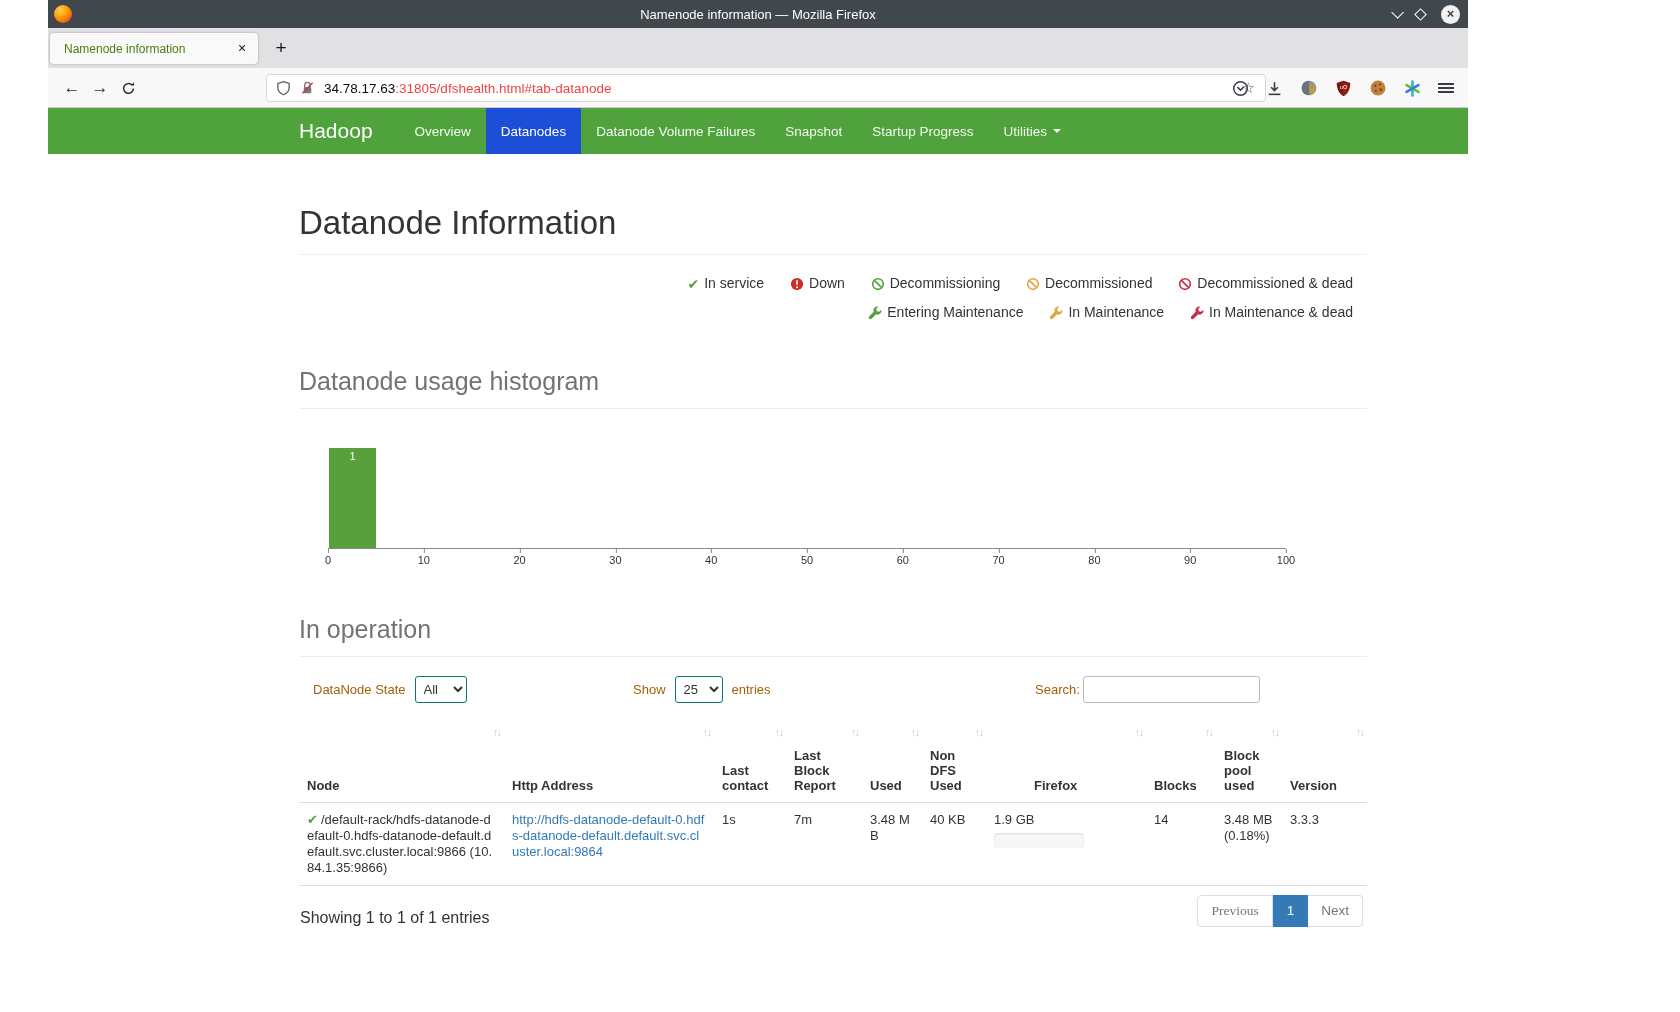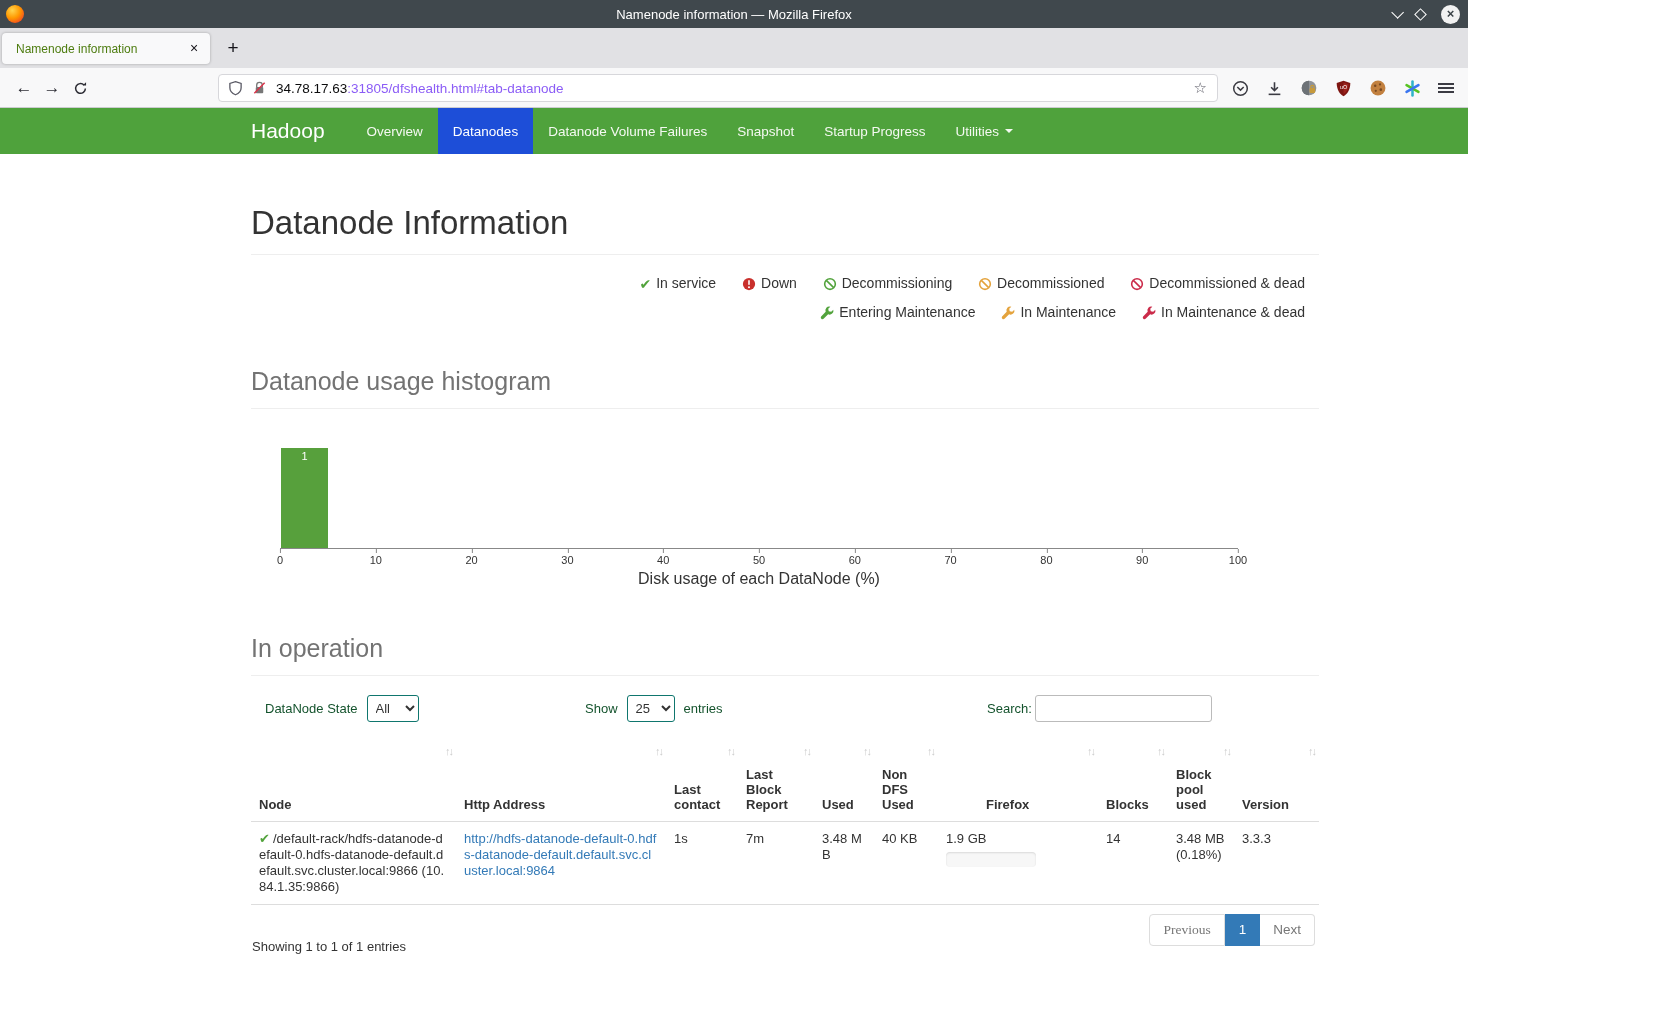--- a/index.html
+++ b/index.html
@@ -1,18 +1,18 @@
 <!DOCTYPE html>
 <html><head>
 <meta charset="utf-8">
 <style>
   * { margin:0; padding:0; box-sizing:border-box; }
   html,body { width:1680px; height:1012px; overflow:hidden; background:#fff;
     font-family:"Liberation Sans","DejaVu Sans",sans-serif; }
-  .screen { position:relative; width:1468px; height:1012px; background:#fff; }
+  .screen { position:relative; width:1468px; height:1012px; background:#fff;padding-left:48px; }
 
   
   .titlebar { height:28px; background:#40484d; display:flex; align-items:center; position:relative; }
   .ff-logo { width:18px; height:18px; border-radius:50%; margin-left:6px;
     background:radial-gradient(circle at 35% 30%, #ffd54f 0%, #ff9800 45%, #f4511e 78%, #e64a19 100%); }
   .win-title { position:absolute; left:0; right:0; text-align:center; color:#ffffff; font-size:13px; }
   .win-controls { position:absolute; right:8px; top:0; height:28px; display:flex; align-items:center; gap:16px; }
   .wc-min { width:9px; height:9px; border-right:1.6px solid #fff; border-bottom:1.6px solid #fff;
     transform:rotate(45deg) translateY(-3px); }
   .wc-max { width:9px; height:9px; border:1.6px solid #fff; transform:rotate(45deg); }
@@ -30,21 +30,21 @@
 
   .toolbar { height:40px; background:#f8f8f9; border-bottom:1px solid #ccccd0;
     display:flex; align-items:center; position:relative; }
   .nav-btn { width:28px; text-align:center; font-size:17px; color:#2b2b33; }
   .nav-btn.back { margin-left:10px; }
   .nav-btn svg { vertical-align:middle; }
   .urlbar { position:absolute; left:218px; top:6px; width:1000px; height:28px; background:#ffffff;
     border:1px solid #d7d7db; border-radius:4px; display:flex; align-items:center; }
   .urlbar .icon { margin-left:9px; display:flex; align-items:center; }
   .url-text { margin-left:9px; font-size:13.5px; color:#0c0c0d; white-space:nowrap; flex:1; }
-  .url-text .muted { color:#8b5cf6; }
+  .url-text .muted { color:#ef4444; }
   .url-star { margin-right:10px; font-size:15px; color:#5b5b66; }
   .tb-icons { position:absolute; right:14px; top:0; height:40px; display:flex; align-items:center; gap:17px; }
   .tb-icons .icon { display:flex; align-items:center; }
   .hamburger div { width:16px; height:2px; background:#3b3b43; margin:2px 0; }
 
   
   .hnavbar { height:46px; background:#4fa23c; display:flex; align-items:stretch; }
   .hnav-inner { margin-left:251px; display:flex; align-items:stretch; }
   .hbrand { color:#fff; font-size:21px; display:flex; align-items:center; padding:0 14px 0 0; margin-right:13px; }
   .hnav-item { color:#f4f9f1; font-size:13.5px; display:flex; align-items:center; padding:0 15px; }
@@ -73,42 +73,42 @@
   .bar-label { color:#fff; font-size:11px; padding-top:2px; display:inline-block; }
   .ticks { position:relative; width:958px; margin-left:29px; height:20px; }
   .tick { position:absolute; top:5px; transform:translateX(-50%); font-size:11px; color:#333; }
   .tick::before { content:''; position:absolute; left:50%; top:-5px; width:1px; height:4px; background:#888; }
   .chart-caption { width:958px; margin-left:29px; text-align:center; font-size:16px; color:#333; margin-top:1px; }
 
   .filter-row { position:relative; height:30px; margin-top:19px; }
   .f-state { position:absolute; left:14px; top:0; display:flex; align-items:center; }
   .f-show  { position:absolute; left:334px; top:0; display:flex; align-items:center; }
   .f-search{ position:absolute; left:736px; top:0; display:flex; align-items:center; }
-  .f-label { font-size:13px; color:#14532d; margin-right:9px; }
+  .f-label { font-size:13px; color:#a16207; margin-right:9px; }
   select.dt-select { height:27px; min-width:52px; font-size:13px; border:1px solid #0f766e;
     border-radius:3px; background:#fff; color:#333; padding:0 4px; font-family:inherit; }
   .f-show select.dt-select { min-width:48px; margin-right:9px; }
   input.dt-search { width:177px; height:27px; border:1px solid #bbb; border-radius:3px;
     margin-left:3px; padding:0 6px; font-size:13px; font-family:inherit; }
 
   table.dt { width:1068px; margin-top:16px; border-collapse:collapse; table-layout:fixed; }
   table.dt th { position:relative; vertical-align:bottom; text-align:left; font-size:13px; font-weight:bold;
     color:#333; padding:26px 8px 9px 8px; border-bottom:1px solid #ddd; }
   table.dt th.th-capacity { padding-left:48px; }
   .sort-pair { position:absolute; top:4px; right:4px; font-size:11px; color:#ccc; letter-spacing:-2px; }
   table.dt td { vertical-align:top; padding:9px 8px; font-size:13px; color:#333; line-height:16px;
     border-bottom:1px solid #ddd; word-break:break-all; }
   td.num { word-break:normal; }
   .node-check { color:#52a33c; margin-right:3px; }
   a.dn-link { color:#337ab7; text-decoration:none; }
   .progress-empty { width:90px; height:15px; background:#f7f7f7; border-radius:4px; margin-top:5px;
     box-shadow:inset 0 1px 2px rgba(0,0,0,.12); }
 
   .table-footer { position:relative; height:40px; margin-top:9px; }
-  .dt-summary { position:absolute; left:1px; top:25px; font-size:13px; color:#333; }
+  .dt-summary { position:absolute; left:1px; top:14px; font-size:16px; color:#333; }
   .pagination { position:absolute; right:4px; top:0; display:flex; }
   .page-btn { font-size:13.5px; padding:7px 13px; border:1px solid #ddd; background:#fff; color:#777; }
   .page-btn.prev { border-radius:4px 0 0 4px;font-family:Liberation Serif, serif; }
   .page-btn.next { border-radius:0 4px 4px 0; border-left:none; }
   .page-btn.active { background:#337ab7; border-color:#337ab7; color:#fff; }
 </style>
 </head>
 <body>
 
 <div class="screen">
@@ -296,21 +296,20 @@
         <span class="tick" style="left:20%">20</span>
         <span class="tick" style="left:30%">30</span>
         <span class="tick" style="left:40%">40</span>
         <span class="tick" style="left:50%">50</span>
         <span class="tick" style="left:60%">60</span>
         <span class="tick" style="left:70%">70</span>
         <span class="tick" style="left:80%">80</span>
         <span class="tick" style="left:90%">90</span>
         <span class="tick" style="left:100%">100</span>
       </div>
-      <div class="chart-caption">Disk usage of each DataNode (%)</div>
     </div>
 
     <h2 class="section-title oper-title">In operation</h2>
     <hr class="rule">
 
     <div class="filter-row">
       <div class="f-state">
         <span class="f-label">DataNode State</span>
         <select class="dt-select">
           <option>All</option>

